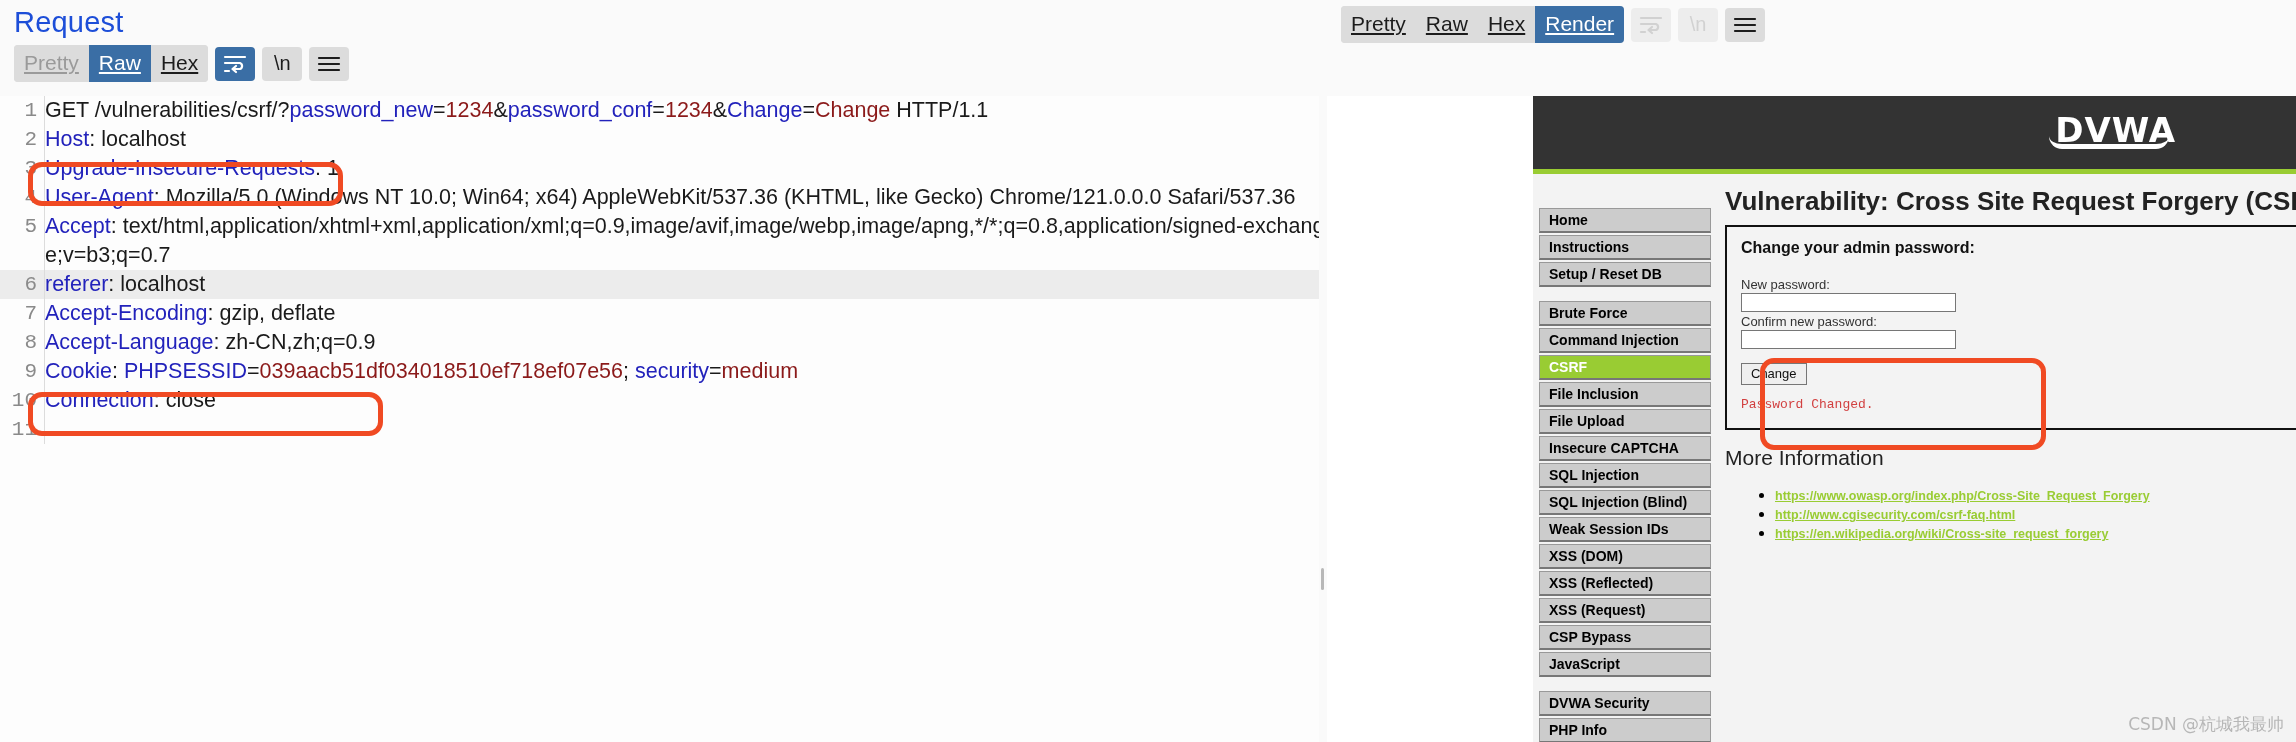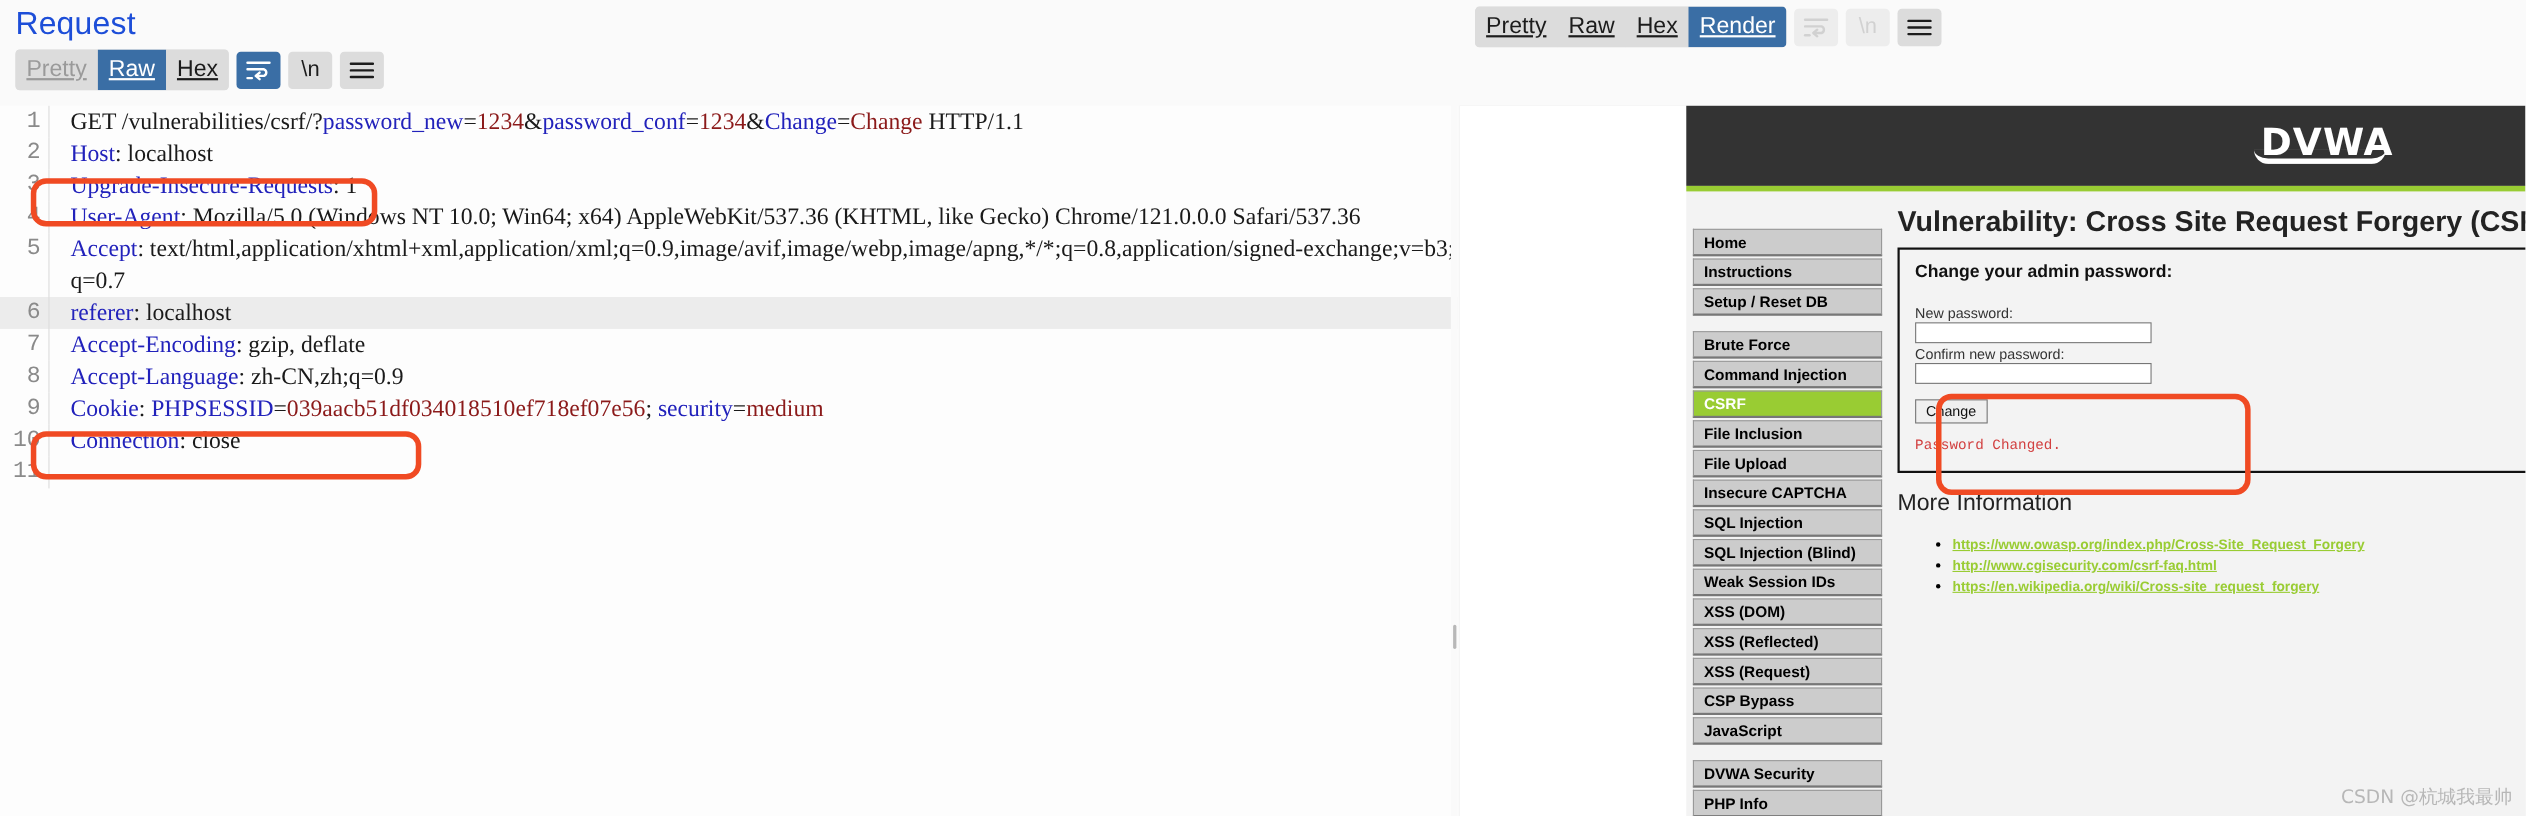--- a/index.html
+++ b/index.html
@@ -83,22 +83,22 @@
     padding-right: 7px;
     color: #8a8a8a;
     font-family: "Liberation Mono", monospace;
     font-size: 21px;
     line-height: 29px;
     user-select: none;
   }
   .code-text {
     flex: 1;
     border-left: 1px solid #dcdcdc;
-    padding-left: 19px;
-    font-family: Liberation Serif, serif;
+    padding-left: 0;
+    font-family: Liberation Sans, sans-serif;
     font-size: 21.5px;
     line-height: 29px;
     color: #1a1a1a;
     white-space: pre-wrap;
     word-break: break-all;
   }
   .k-hdr  { color: #2222bb; }   
   .k-val  { color: #8b1a1a; }   
   .k-txt  { color: #1a1a1a; }
 
@@ -116,21 +116,21 @@
 
   
   #response-panel {
     position: absolute; left: 1327px; top: 0;
     width: 969px; height: 742px;
     background: #fafafa;
   }
   #render-area {
     position: absolute; left: 0; top: 96px;
     width: 969px; height: 646px;
-    background: #e5e5e5;
+    background: #0f766e;
     overflow: hidden;
   }
   
   #dvwa { position: absolute; left: 0; top: 0; width: 969px; height: 646px; background:#ffffff; }
   #dvwa-left-gutter {
     position: absolute; left: 0; top: 0; width: 206px; height: 646px;
     background: #ffffff;
   }
   #dvwa-body {
     position: absolute; left: 206px; top: 0; right: 0; bottom: 0;

